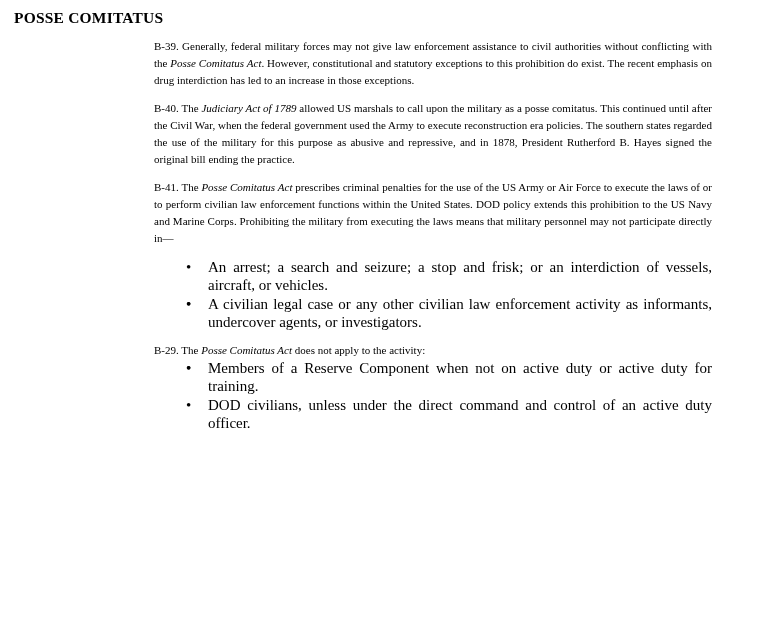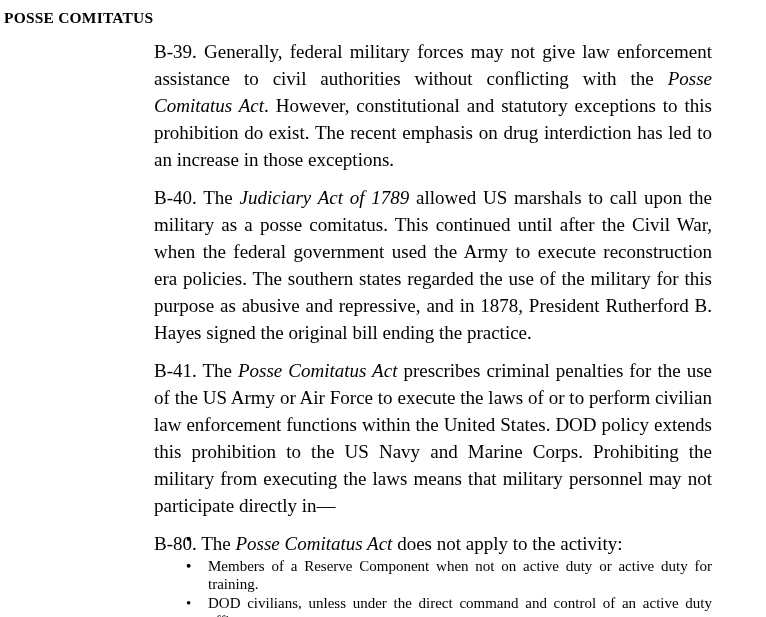--- a/index.html
+++ b/index.html
@@ -16,38 +16,38 @@
     overflow: hidden;
   }
   .page {
     position: relative;
     width: 766px;
     height: 617px;
     background: #ffffff;
   }
   .doc-title {
     position: absolute;
-    left: 4px;
+    left: 14px;
     top: 9px;
     font-size: 15.5px;
     font-weight: bold;
     letter-spacing: 0.2px;
     line-height: 18px;
     white-space: nowrap;
   }
   .body-col {
     position: absolute;
     left: 154px;
     top: 38px;
     width: 558px;
   }
   p.para {
     margin: 0 0 11px 0;
-    font-size: 19px;
-    line-height: 27px;
+    font-size: 11px;
+    line-height: 17px;
     text-align: justify;
     text-justify: inter-word;
     hyphens: none;
   }
   p.para:last-child {
     margin-bottom: 0;
   }
   p.para .ital {
     font-style: italic;
   }
@@ -85,26 +85,26 @@
 
   <div class="body-col">
 
     <p class="para"><span>B-39.</span><span>  Generally, federal military forces may not give law enforcement assistance to civil authorities without conflicting with the </span><span class="ital">Posse Comitatus Act</span><span>. However, constitutional and statutory exceptions to this prohibition do exist. The recent emphasis on drug interdiction has led to an increase in those exceptions.</span></p>
 
     <p class="para"><span>B-40.</span><span>  The </span><span class="ital">Judiciary Act of 1789</span><span> allowed US marshals to call upon the military as a posse comitatus. This continued until after the Civil War, when the federal government used the Army to execute reconstruction era policies. The southern states regarded the use of the military for this purpose as abusive and repressive, and in 1878, President Rutherford B. Hayes signed the original bill ending the practice.</span></p>
 
     <p class="para"><span>B-41.</span><span>  The </span><span class="ital">Posse Comitatus Act</span><span> prescribes criminal penalties for the use of the US Army or Air Force to execute the laws of or to perform civilian law enforcement functions within the United States. DOD policy extends this prohibition to the US Navy and Marine Corps. Prohibiting the military from executing the laws means that military personnel may not participate directly in—</span></p>
 
     <ul class="bullets">
+      <li><span class="bullet-mark">•</span><span>An arrest; a search and seizure; a stop and frisk; or an interdiction of vessels, aircraft, or vehicles.</span></li>
       <li><span class="bullet-mark">•</span></li>
-      <li><span class="bullet-mark">•</span></li>
-      <li><span class="bullet-mark">•</span></li>
+      <li><span class="bullet-mark">•</span><span>A civilian legal case or any other civilian law enforcement activity as informants, undercover agents, or investigators.</span></li>
     </ul>
 
-    <p class="para" style="margin-bottom:0;"><span>B-80.</span><span>  The </span><span class="ital">Posse Comitatus Act</span><span> does not apply to the activity:</span></p>
+    <p class="para" style="margin-bottom:0;"><span>B-29.</span><span>  The </span><span class="ital">Posse Comitatus Act</span><span> does not apply to the activity:</span></p>
 
     <ul class="bullets tight">
       <li><span class="bullet-mark">•</span></li>
       <li><span class="bullet-mark">•</span><span>Members of a Reserve Component when not on active duty or active duty for training.</span></li>
       <li><span class="bullet-mark">•</span><span>DOD civilians, unless under the direct command and control of an active duty officer.</span></li>
     </ul>
 
   </div>
 </div>
 

